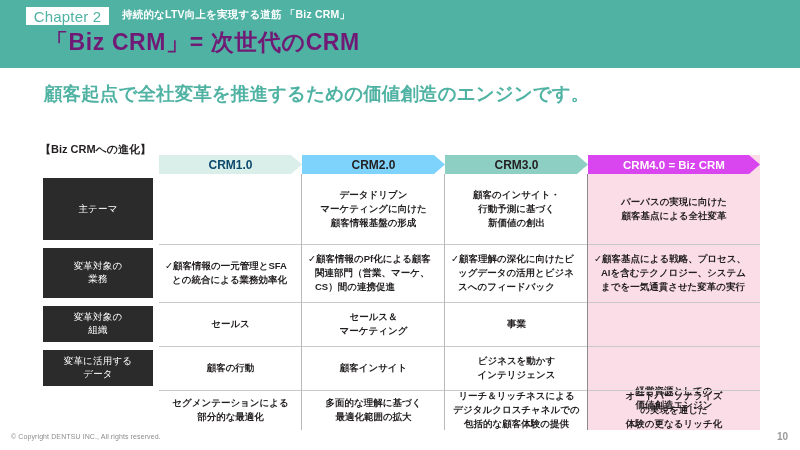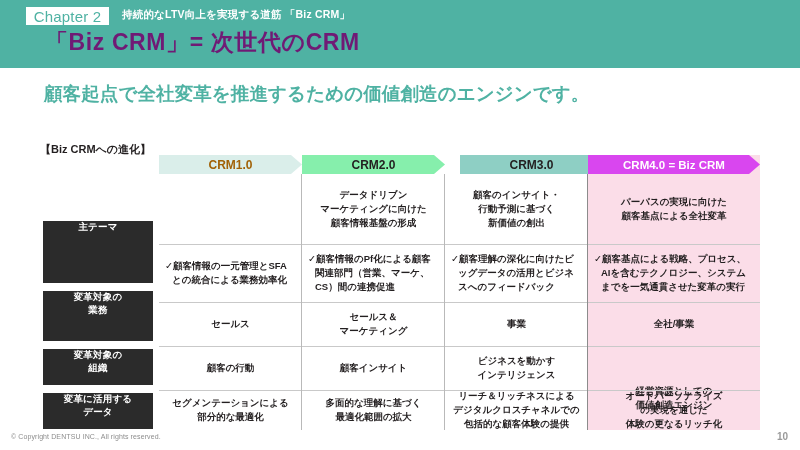--- a/index.html
+++ b/index.html
@@ -87,26 +87,25 @@
     position: absolute;
     background: #fbdde8;
   }
 
   .grid { position: absolute; left: 0; top: 19px; width: 717px; height: 256px; }
 
   .rowlabel {
     position: absolute;
     background: #2b2b2b;
     color: #ffffff;
-    display: flex; justify-content: center;
+    display: flex; align-items: center; justify-content: center;
     text-align: center;
-    font-size: 9.5px; font-weight: bold;
+    font-size: 9.5px; font-weight: normal;
     line-height: 1.35;
     letter-spacing: .2px;
-    margin-top: 43px;
   }
 
   .cell {
     position: absolute;
     display: flex; align-items: center; justify-content: center;
     text-align: center;
     font-size: 9.5px; font-weight: bold;
     color: #231f20;
     line-height: 1.45;
     padding: 0 6px;
@@ -155,23 +154,23 @@
 
   <div class="lead">
     <span class="l2">顧客起点で全社変革を推進するための価値創造のエンジンです。</span>
   </div>
 
   <div class="section-caption">【Biz CRMへの進化】</div>
 
   <div id="matrix">
     <div class="pink-bg" id="pinkband" style="left: 545px; top: 0px; width: 172px; height: 275px; background: rgb(251, 221, 232);"></div>
     <div class="chev-row" id="chevrow">
-        <div class="chev" style="left: 116px; width: 143px; background: rgb(218, 238, 234); color: #a16207;">CRM1.0</div>
-        <div class="chev" style="left: 259px; width: 143px; background: #86efac; color: rgb(35, 31, 32);">CRM2.0</div>
-        <div class="chev" style="left: 417px; width: 143px; background: rgb(142, 207, 196); color: rgb(35, 31, 32);">CRM3.0</div>
+        <div class="chev" style="left: 116px; width: 143px; background: rgb(218, 238, 234); color: #0c4a6e;">CRM1.0</div>
+        <div class="chev" style="left: 259px; width: 143px; background: #7dd3fc; color: rgb(35, 31, 32);">CRM2.0</div>
+        <div class="chev" style="left: 402px; width: 143px; background: rgb(142, 207, 196); color: rgb(35, 31, 32);">CRM3.0</div>
         <div class="chev accent" style="left: 545px; width: 172px; background: #d946ef; color: rgb(255, 255, 255);">CRM4.0 = Biz CRM</div>
       </div>
     <div class="grid" id="gridbody">
         <div class="rowlabel" style="left: 0px; top: 4px; width: 110px; height: 62px; background: rgb(43, 43, 43);">
           <span>主テーマ</span>
         </div>
         <div class="cell" style="left: 259px; top: 0px; width: 143px; height: 70px;">
           <span>データドリブン<br>マーケティングに向けた<br>顧客情報基盤の形成</span>
         </div>
         <div class="cell" style="left: 402px; top: 0px; width: 143px; height: 70px;">
@@ -202,23 +201,20 @@
         </div>
         <div class="cell" style="left: 116px; top: 128px; width: 143px; height: 44px;">
           <span>セールス</span>
         </div>
         <div class="cell" style="left: 259px; top: 128px; width: 143px; height: 44px;">
           <span>セールス＆<br>マーケティング</span>
         </div>
         <div class="cell" style="left: 402px; top: 128px; width: 143px; height: 44px;">
           <span>事業</span>
         </div>
-        <div class="cell pink" style="left: 545px; top: 128px; width: 172px; height: 44px;">
-          <span>全社/事業</span>
-        </div>
         <div class="hline" style="left: 116px; top: 172px; width: 601px;"></div>
         <div class="rowlabel" style="left: 0px; top: 176px; width: 110px; height: 36px; background: rgb(43, 43, 43);">
           <span>変革に活用する<br>データ</span>
         </div>
         <div class="cell" style="left: 116px; top: 172px; width: 143px; height: 44px;">
           <span>顧客の行動</span>
         </div>
         <div class="cell" style="left: 259px; top: 172px; width: 143px; height: 44px;">
           <span>顧客インサイト</span>
         </div>

